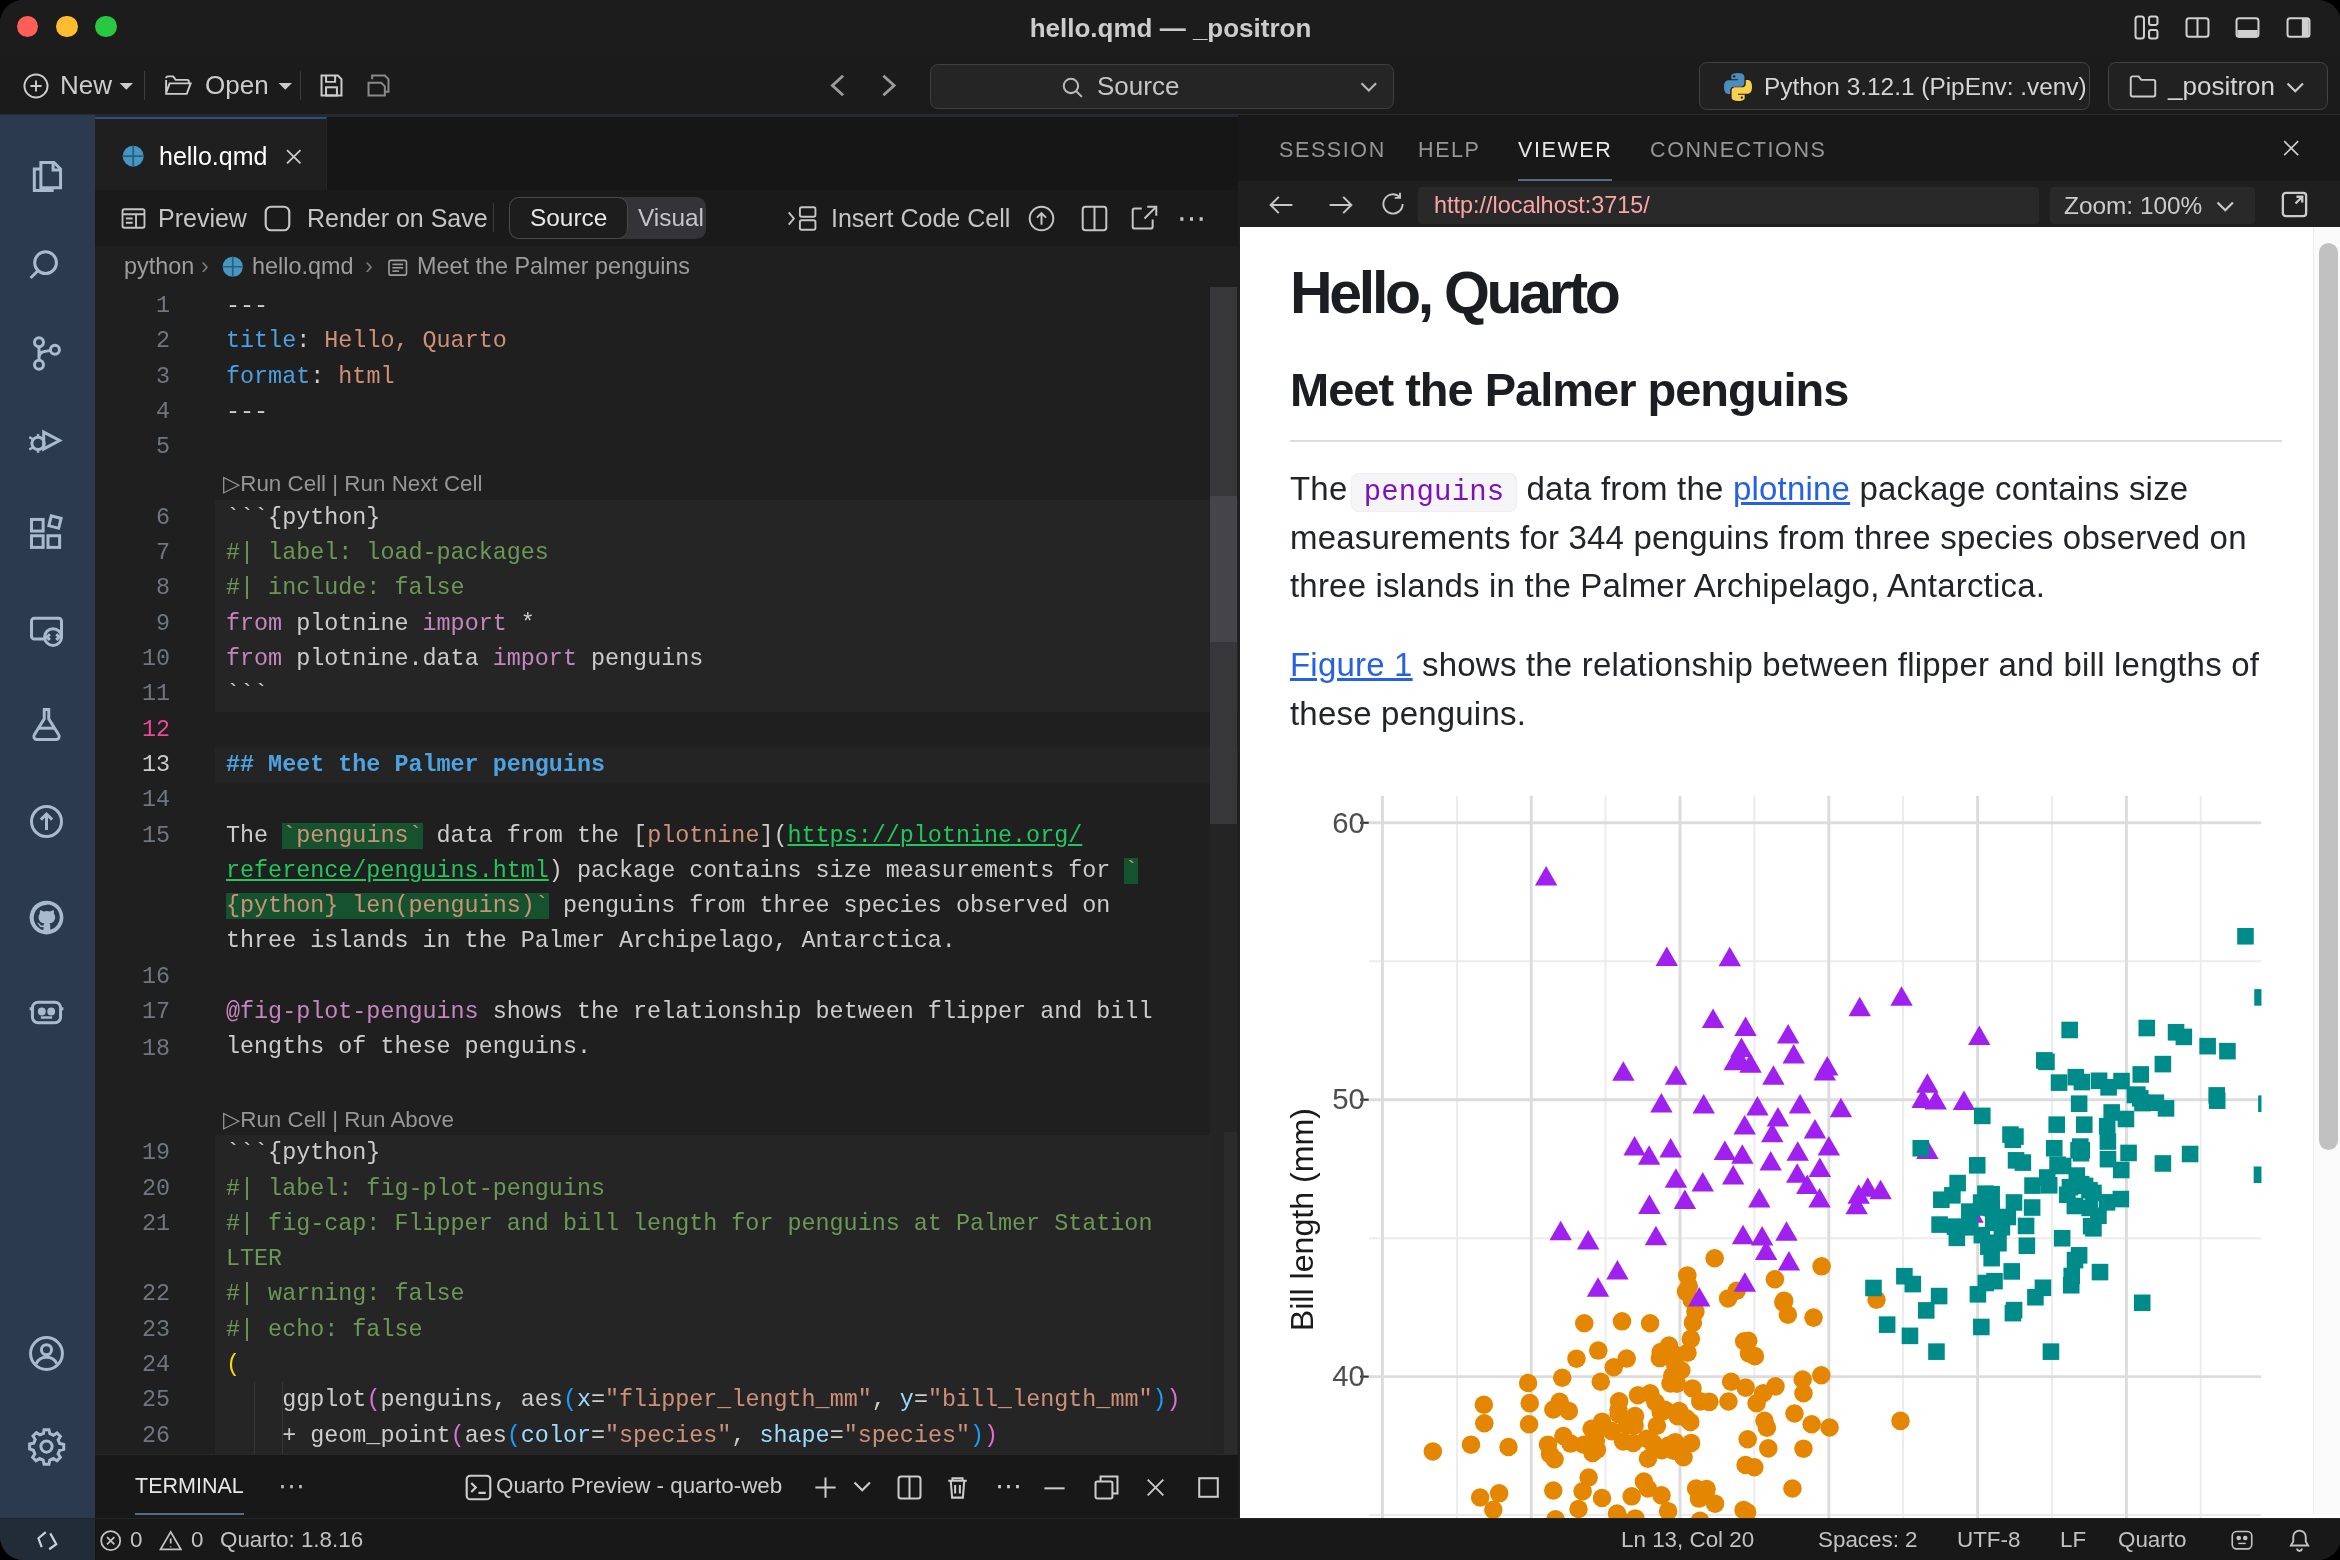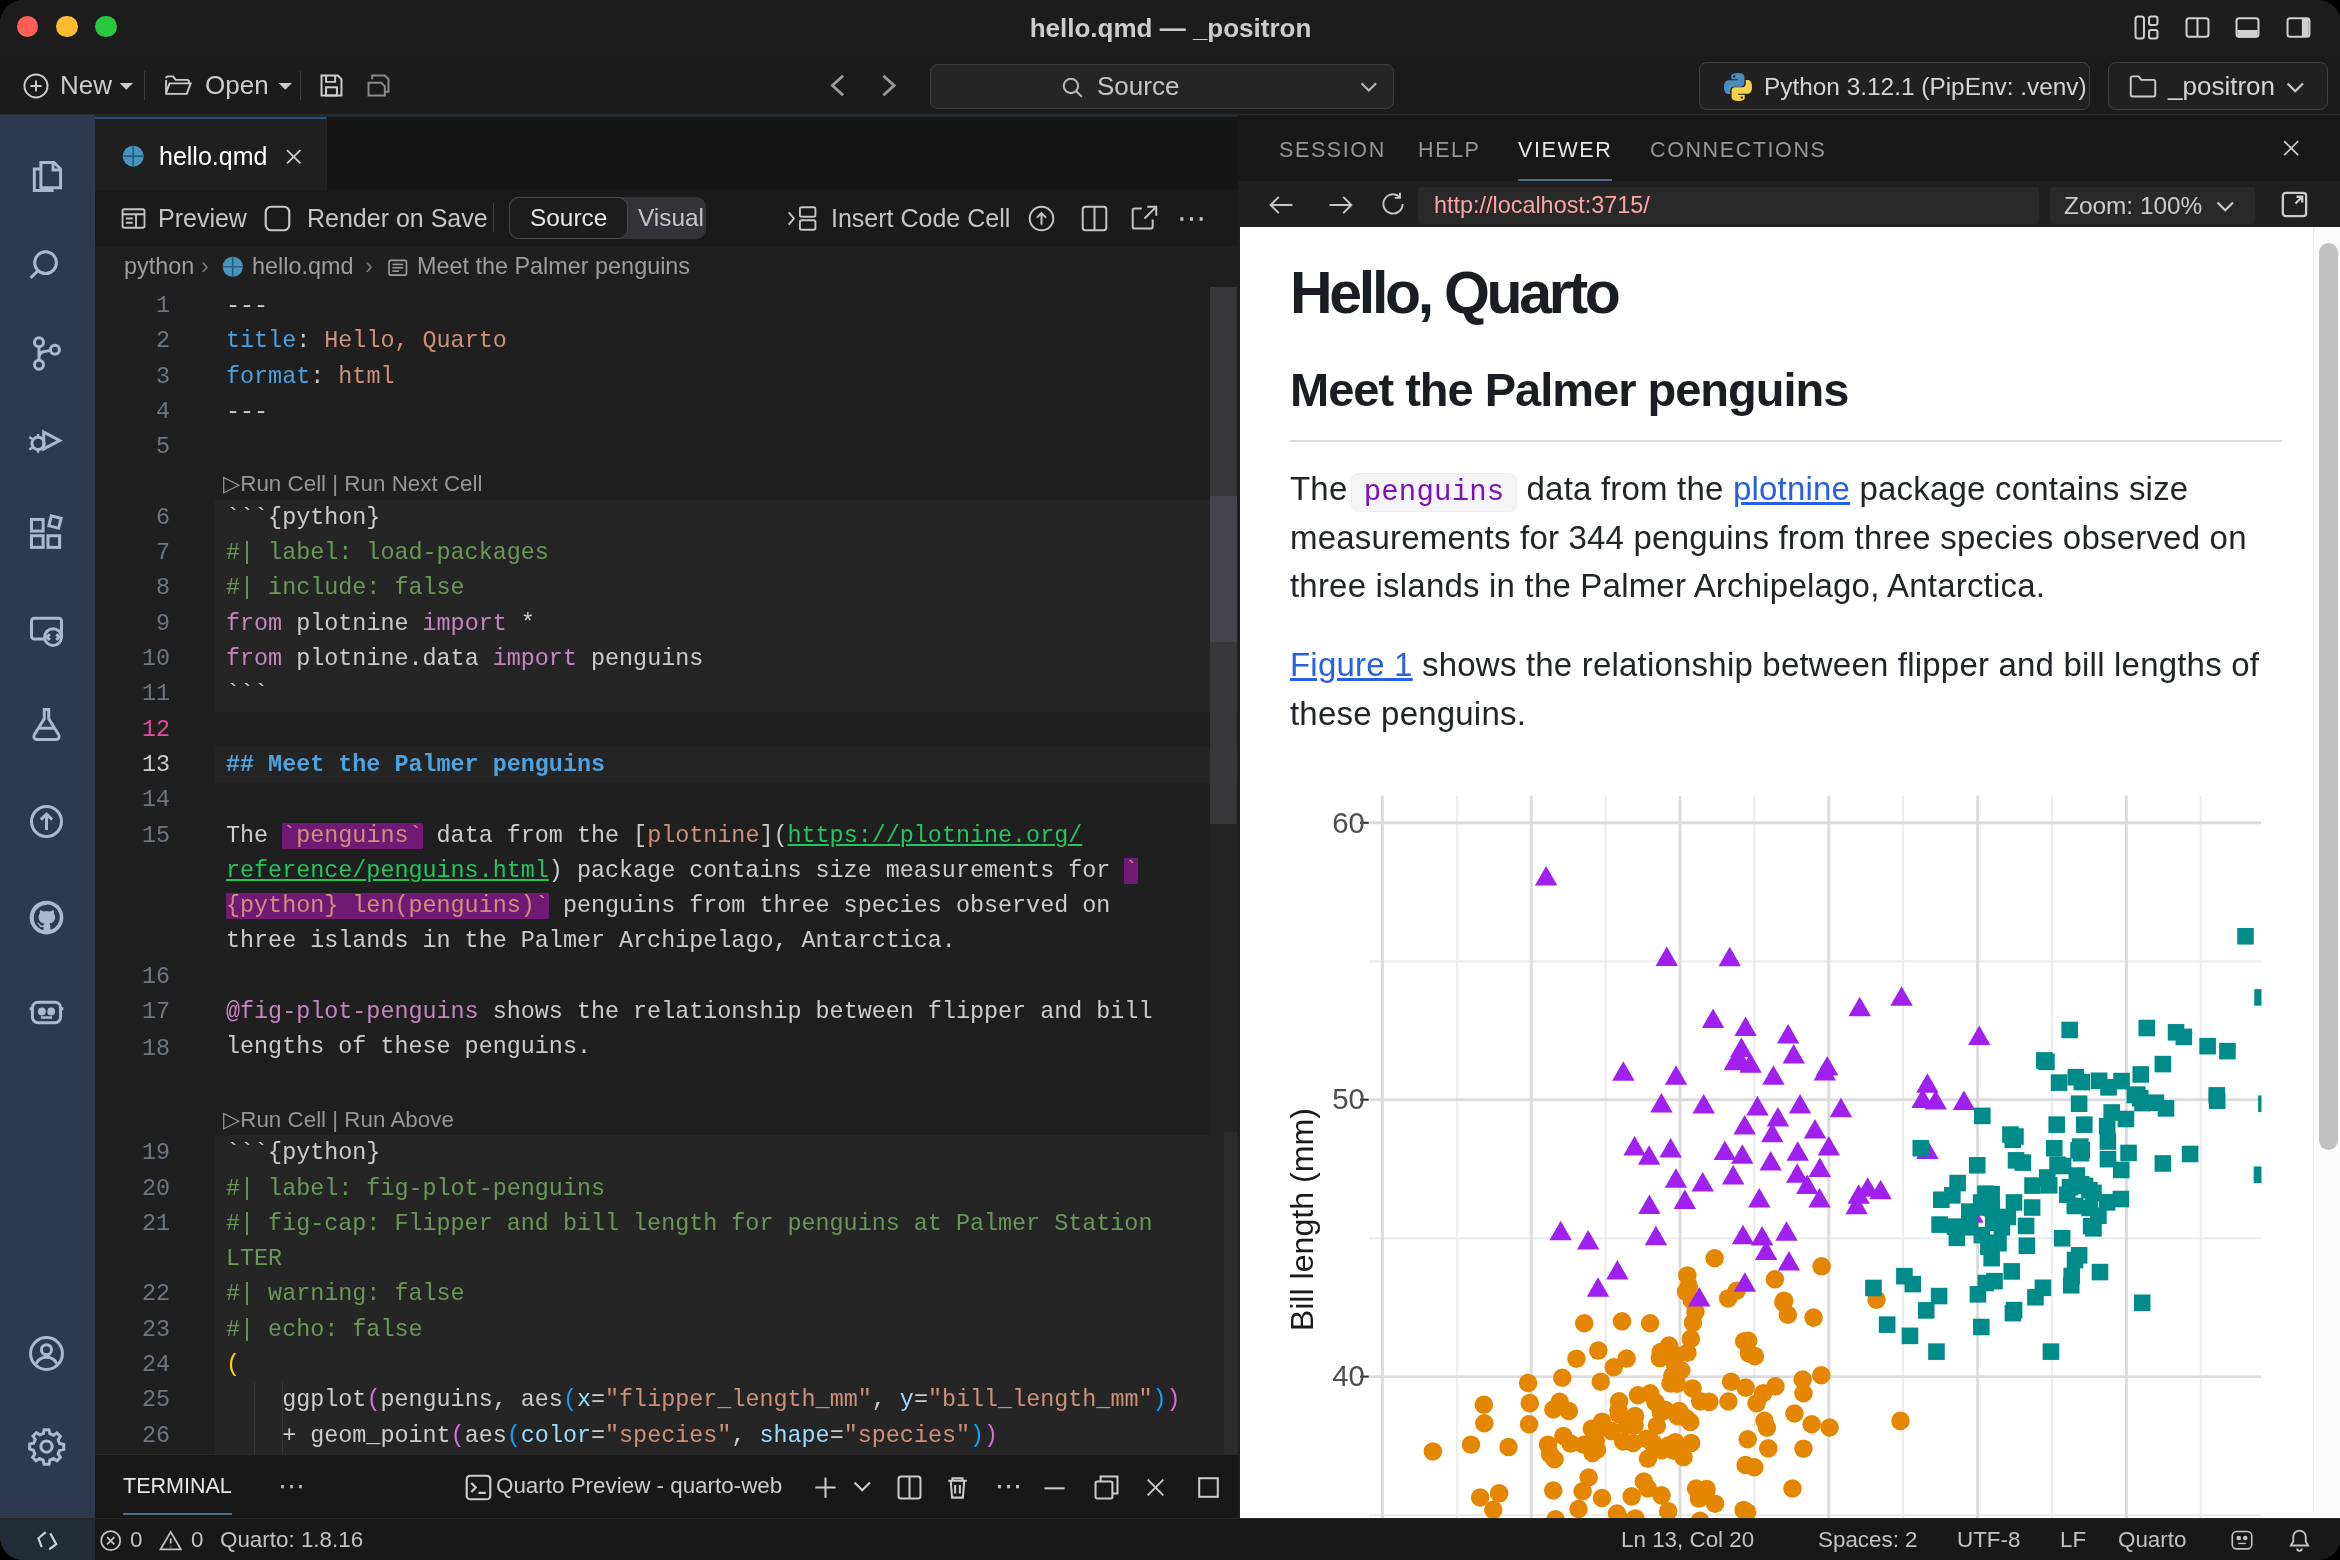--- a/index.html
+++ b/index.html
@@ -41,21 +41,21 @@
   .cellbg { position:absolute; left:120px; right:0; background:#252526; }
   .crow { position:absolute; left:131px; height:36px; line-height:36px; white-space:pre;
           font-family:"Liberation Mono", monospace; font-size:23.4px; color:#cccccc; }
   .ln { position:absolute; left:0; width:75px; height:36px; line-height:36px; text-align:right;
         font-family:"Liberation Mono", monospace; font-size:23.4px; color:#6e7681; }
   .lens { position:absolute; left:128px; height:35px; line-height:35px; color:#969696; font-size:22.4px;
           font-family:"Liberation Sans", sans-serif; }
   .y { color:#4ba0e1; } .o { color:#ce9178; } .g { color:#6a9955; } .m { color:#c586c0; }
   .lb { color:#9cdcfe; } .gold { color:#ffd700; } .pk { color:#da70d6; } .bb { color:#179fff; }
   .hd { color:#4fa2e0; font-weight:bold; } .url { color:#22c55e; text-decoration:underline; }
-  .icode { background:#701a75; }
+  .icode { background:#14532d; }
   #edscroll { position:absolute; top:287px; left:1210px; width:27px; height:1167px; background:#1f1f1f; }
   
   #terminal { position:absolute; top:1454px; left:95px; width:1143px; height:64px; background:#181818;
               border-top:1px solid #2a2a2a; color:#cccccc; font-size:23.4px; }
   
   #ptabs { position:absolute; top:115px; left:1238px; width:1103px; height:66px; background:#181818;
            color:#969696; font-size:21.5px; letter-spacing:1.6px; }
   .pt { position:absolute; top:0; height:66px; line-height:70px; }
   #pnav { position:absolute; top:181px; left:1238px; width:1103px; height:46px; background:#1f1f1f; }
   #viewer { position:absolute; top:227px; left:1240px; width:1101px; height:1291px; background:#ffffff; overflow:hidden; }
@@ -361,21 +361,21 @@
       <div class="crow" style="top:1166px;">    + scale_color_manualvalues=, , </div>
     </div>
   <div id="edscroll">
     <div class="abs" style="left:0;top:0;width:27px;height:537px;background:#37373a;"></div>
     <div class="abs" style="left:0;top:209px;width:27px;height:146px;background:#454549;"></div>
     <div class="abs" style="left:0;top:537px;width:27px;height:630px;background:#242425;"></div>
     <div class="abs" style="left:13.7px;top:845px;width:13.7px;height:323px;background:#2b2b2c;"></div>
   </div>
 
   <div id="terminal">
-  <div class="abs" style="left:28px;top:0;height:60px;line-height:62px;color:#e7e7e7;border-bottom:2px solid #566b88;font-size:21.5px;text-align:center;">TERMINAL</div>
+  <div class="abs" style="left:40px;top:0;height:60px;line-height:62px;color:#e7e7e7;border-bottom:2px solid #566b88;font-size:21.5px;text-align:center;">TERMINAL</div>
   <div class="abs" style="left:183px;top:0;height:64px;line-height:62px;color:#b5b5b5;font-size:27px;letter-spacing:2px;">⋯</div>
   <svg class="abs" style="left:369px;top:17.6px" width="29" height="29" viewBox="0 0 16 16" fill="none" stroke="#cccccc" stroke-width="1.2">
         <rect x="1.5" y="1.5" width="13" height="13" rx="2"></rect>
         <path d="M4 5.5l2.5 2.5L4 10.5M8 11h4"></path>
       </svg>
   <div class="abs" style="left:401px;top:0;height:64px;line-height:62px;color:#cccccc;font-size:22.4px;">Quarto Preview - quarto-web</div>
   <svg class="abs" style="left:717px;top:18.5px" width="27" height="27" viewBox="0 0 16 16" fill="none" stroke="#cccccc" stroke-width="1.2">
         <path d="M8 2v12M2 8h12"></path>
       </svg>
   <svg class="abs" style="left:758px;top:25px" width="18.5" height="12.7" viewBox="0 0 12 8" fill="none" stroke="#cccccc" stroke-width="1.4">

